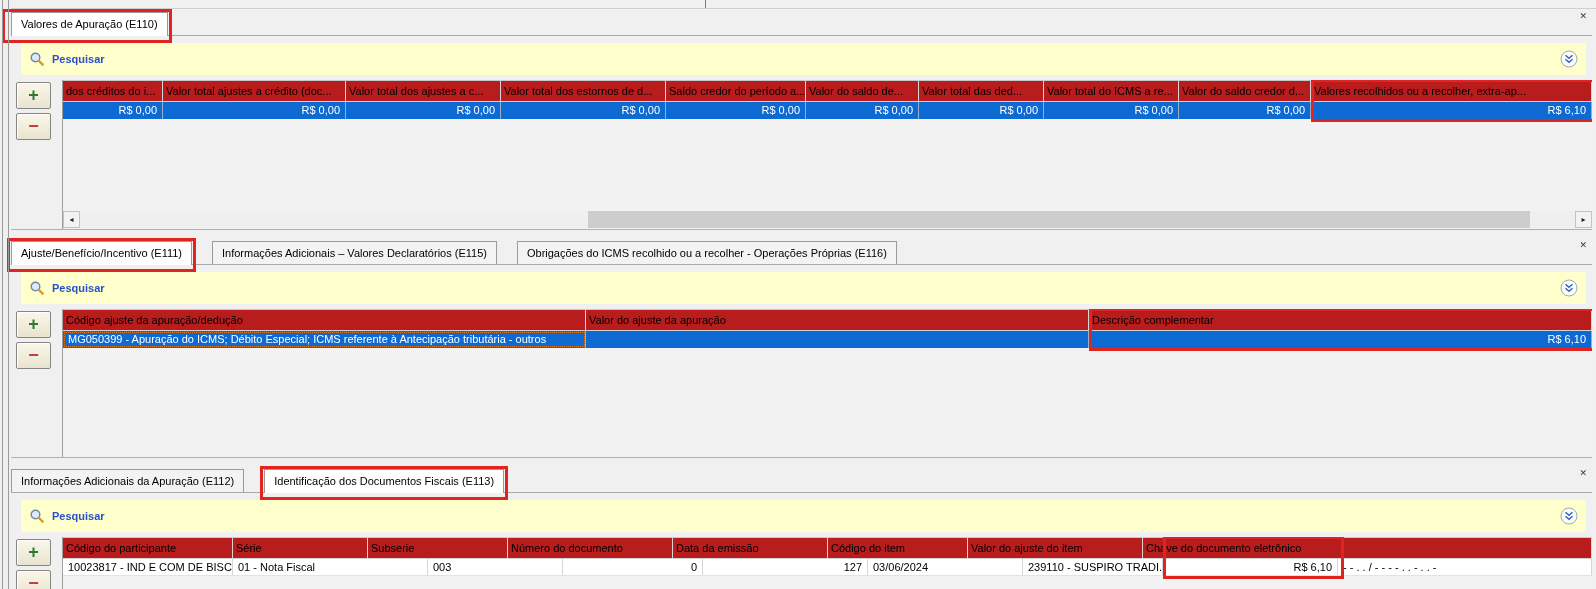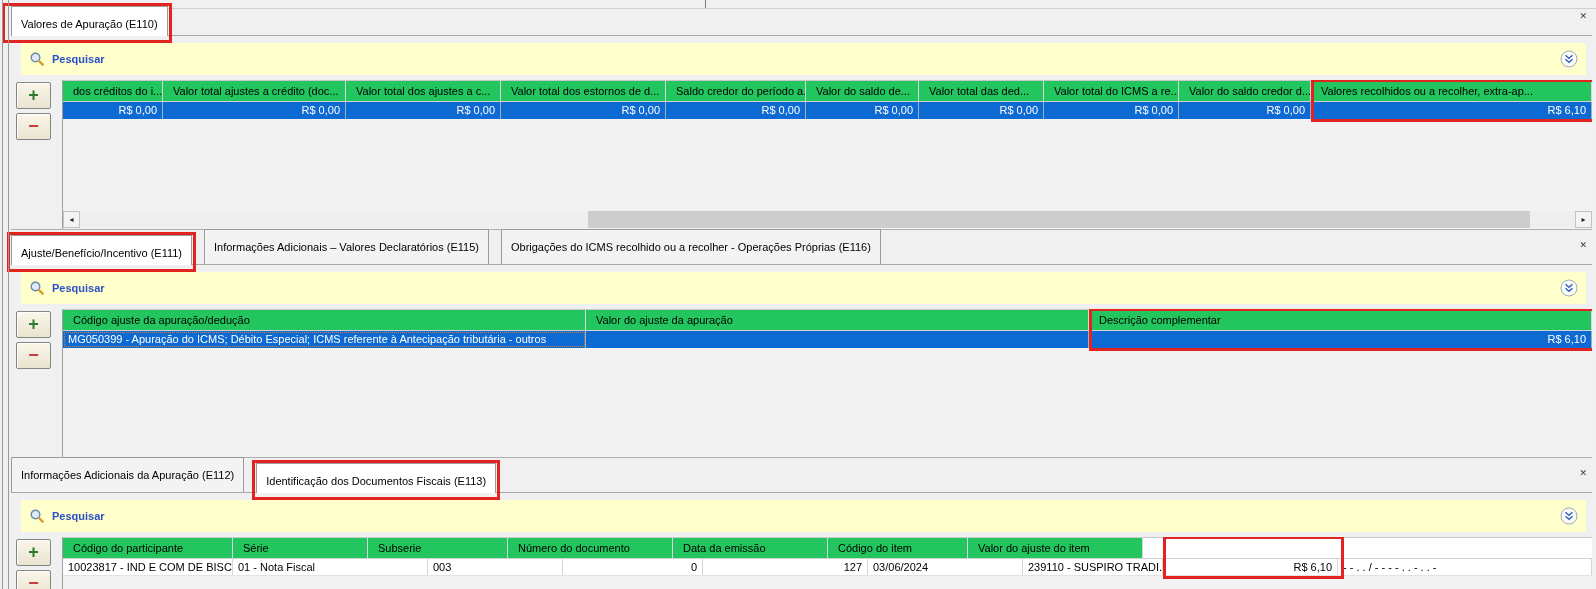--- a/index.html
+++ b/index.html
@@ -17,41 +17,41 @@
   .topstrip { height:9px; margin-left:11px; border-bottom:1px solid #cfcfcf; position:relative; background:#f0f0f0; }
   .topstrip .tick { position:absolute; left:694px; top:0; height:8px; width:1px; background:#7a7a7a; }
 
   .panel { margin:0 4px 8px 11px; background:#f0f0f0; border-bottom:1px solid #b0b0b0; position:relative; display:flex; flex-direction:column; }
   .panel-1 { height:221px; }
   .panel-2 { height:220px; }
   .panel-3 { height:152px; }
 
   
   .tabstrip { height:27px; display:flex; align-items:flex-end; border-bottom:1px solid #a8a8a8; background:#f0f0f0; position:relative; flex:none; }
-  .tab { position:relative; padding:11px 9px; border:1px solid #9a9a9a; border-bottom:none; background:#f3f3f3; margin-right:12px; white-space:nowrap; cursor:default; }
+  .tab { position:relative; padding:5px 9px; border:1px solid #9a9a9a; border-bottom:none; background:#f3f3f3; margin-right:20px; white-space:nowrap; cursor:default; }
   .tab.active { background:#ffffff; margin-bottom:-1px; padding-bottom:6px; z-index:2; }
   .red-ring { position:absolute; left:-5px; right:-5px; top:-4px; bottom:-7px; border:3px solid #e1241f; z-index:10; pointer-events:none; }
   .ring-wide-left { left:-10px; }
   .close-x { position:absolute; right:5px; top:3px; font-size:9px; color:#3a3a3a; line-height:9px; cursor:default; }
 
   
   .searchbar { height:25px; margin:7px 6px 5px 10px; background:#ffffcc; display:flex; align-items:center; padding:16px 8px; flex:none; }
   .search-label { color:#2b50c8; font-weight:bold; margin-left:7px; }
   .chevron-wrap { margin-left:auto; display:flex; align-items:center; }
 
   
   .body { flex:1; display:flex; overflow:hidden; margin-left:2px; }
   .toolcol { width:50px; flex:none; border-right:1px solid #9f9f9f; padding:2px 0 0 3px; background:#f0f0f0; }
   .btn { width:35px; height:27px; border:1px solid #858585; border-radius:2px; background:linear-gradient(#faf7ea,#e9e4cf); display:flex; align-items:center; justify-content:center; font-size:18px; font-weight:bold; margin-bottom:4px; box-shadow: inset 1px 1px 0 #fff; cursor:default; }
   .btn-plus  { color:#2c7a2c; }
   .btn-minus { color:#c43c3c; }
 
   .tablewrap { flex:1; position:relative; background:#f2f2f2; overflow:hidden; }
   .thead { display:flex; height:22px; background:#ffffff; border-top:1px solid #c9c9c9; border-bottom:1px solid #d2d2d2; overflow:hidden; }
-  .th { padding:4px 10px 0; border-right:1px solid #d6d6d6; white-space:nowrap; overflow:hidden; flex:none; background:#22c55e; }
+  .th { padding:4px 3px 0; border-right:1px solid #d6d6d6; white-space:nowrap; overflow:hidden; flex:none; background:#b91c1c; }
   .th.flex { flex:1 1 auto; }
   .trow { display:flex; height:17px; overflow:hidden; }
   .trow.selected { background:#0d6ad2; color:#fff; }
   .trow.plain { background:#ffffff; border-bottom:1px solid #e3e3e3; }
   .td { padding:2px 5px 0; border-right:1px solid rgba(200,200,200,.75); white-space:nowrap; overflow:hidden; flex:none; }
   .td.flex { flex:1 1 auto; }
   .td.num { text-align:right; }
   .td.focus { outline:1px dotted #e07b28; outline-offset:-2px; }
 
   .red-col { position:absolute; top:-1px; height:43px; border:3px solid #e1241f; z-index:9; pointer-events:none; }
@@ -223,20 +223,21 @@
       </div>
       <div class="tablewrap">
         <div class="thead">
           <div class="th" style="width:170px">Código do participante</div>
           <div class="th" style="width:135px">Série</div>
           <div class="th" style="width:140px">Subserie</div>
           <div class="th" style="width:165px">Número do documento</div>
           <div class="th" style="width:155px">Data da emissão</div>
           <div class="th" style="width:140px">Código do item</div>
           <div class="th" style="width:175px">Valor do ajuste do item</div>
+          <div class="th flex">Chave do documento eletrônico</div>
         </div>
         <div class="trow plain">
           <div class="td" style="width:170px">10023817 - IND E COM DE BISCO...</div>
           <div class="td" style="width:195px">01 - Nota Fiscal</div>
           <div class="td" style="width:135px">003</div>
           <div class="td num" style="width:140px">0</div>
           <div class="td num" style="width:165px">127</div>
           <div class="td" style="width:155px">03/06/2024</div>
           <div class="td" style="width:140px">239110 - SUSPIRO TRADI...</div>
           <div class="td num" style="width:175px">R$ 6,10</div>

